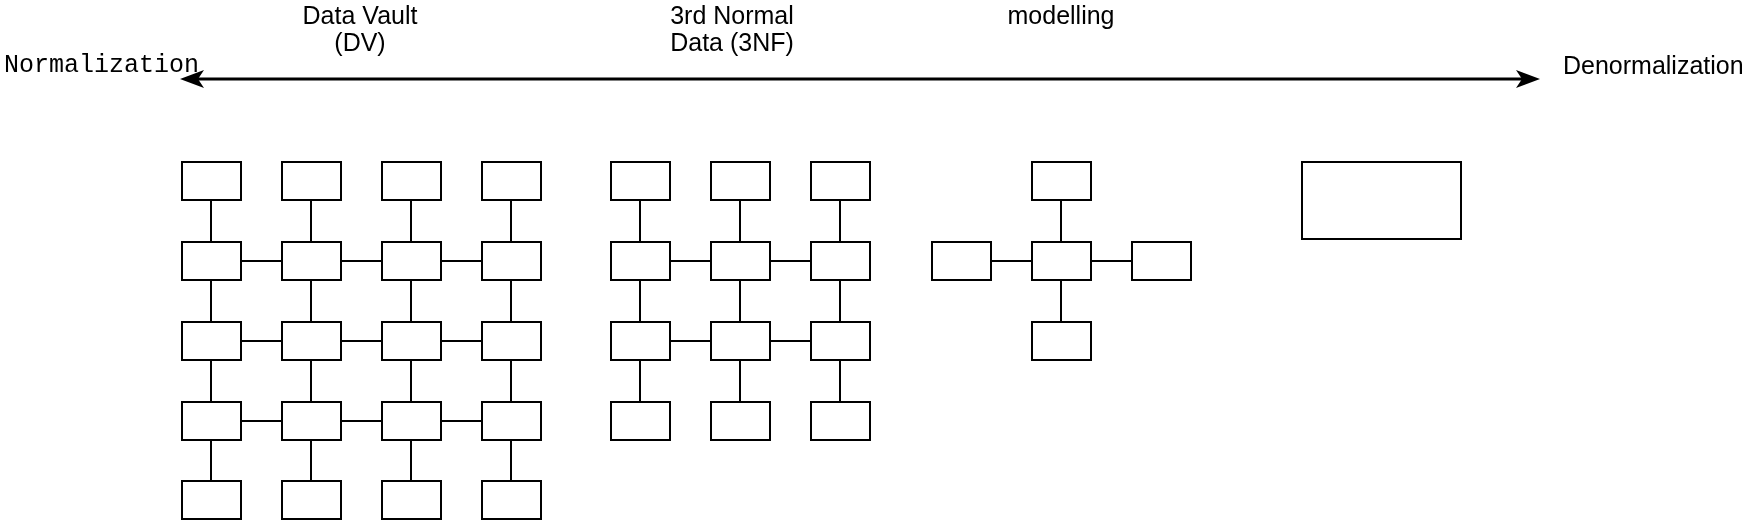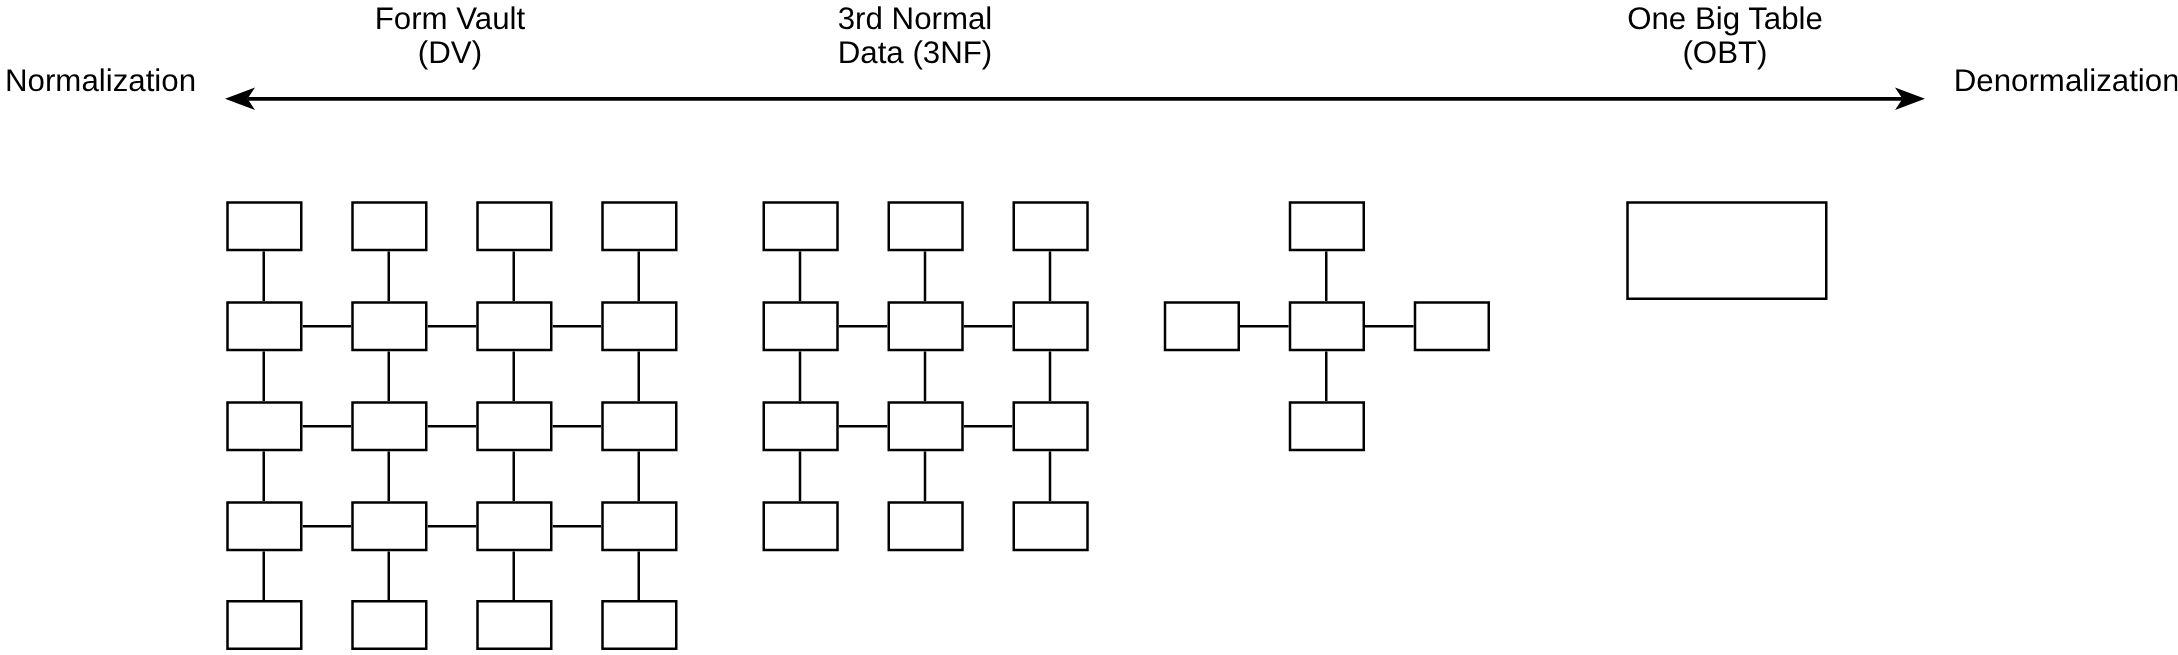--- a/index.html
+++ b/index.html
@@ -48,41 +48,38 @@
 <body>
 
 <div class="canvas">
 
   <svg id="arrow-svg" width="1742" height="524" viewBox="0 0 1742 524">
       <line x1="198" y1="79" x2="1522" y2="79" stroke="#000000" stroke-width="3"></line>
       <polygon points="180,79 204,70 198,79 204,88" fill="#000000"></polygon>
       <polygon points="1540,79 1516,70 1522,79 1516,88" fill="#000000"></polygon>
     </svg>
 
-  <div class="side-label" id="left-side-label" style="left: 4px; top: 52px;">Normalization</div>
+  <div class="side-label" id="left-side-label" style="left: 4px; top: 52px; font-family: Liberation Mono, monospace;">Normalization</div>
 
   <div class="side-label" id="right-side-label" style="left: 1563px; top: 52px;">Denormalization</div>
 
   <div class="group-label" id="label-data-vault" style="left: 360px;">
-    <div>Form Vault</div>
+    <div>Data Vault</div>
     <div>(DV)</div>
   </div>
 
   <div class="group-label" id="label-3nf" style="left: 732px;">
     <div>3rd Normal</div>
     <div>Data (3NF)</div>
   </div>
 
   <div class="group-label" id="label-dimensional" style="left: 1061px;">
+    <div>modelling</div>
   </div>
 
-  <div class="group-label" id="label-obt" style="left: 1380px;">
-    <div>One Big Table</div>
-    <div>(OBT)</div>
-  </div>
 
   <div id="shapes">
       <div class="conn" style="left: 210px; top: 201px; width: 2px; height: 40px;"></div>
       <div class="conn" style="left: 210px; top: 281px; width: 2px; height: 40px;"></div>
       <div class="conn" style="left: 210px; top: 361px; width: 2px; height: 40px;"></div>
       <div class="conn" style="left: 210px; top: 441px; width: 2px; height: 39px;"></div>
       <div class="conn" style="left: 310px; top: 201px; width: 2px; height: 40px;"></div>
       <div class="conn" style="left: 310px; top: 281px; width: 2px; height: 40px;"></div>
       <div class="conn" style="left: 310px; top: 361px; width: 2px; height: 40px;"></div>
       <div class="conn" style="left: 310px; top: 441px; width: 2px; height: 39px;"></div>

